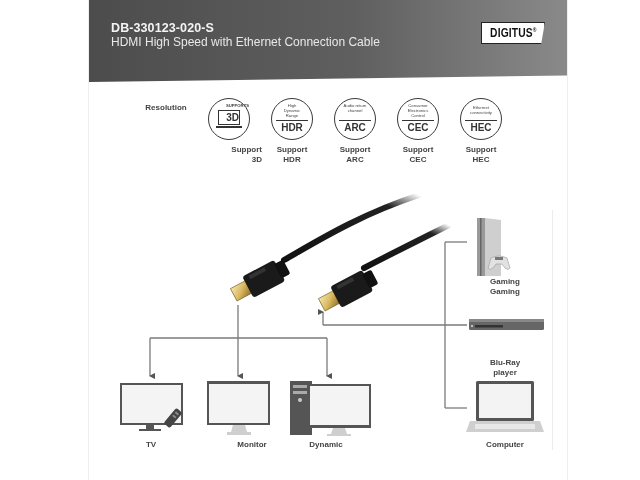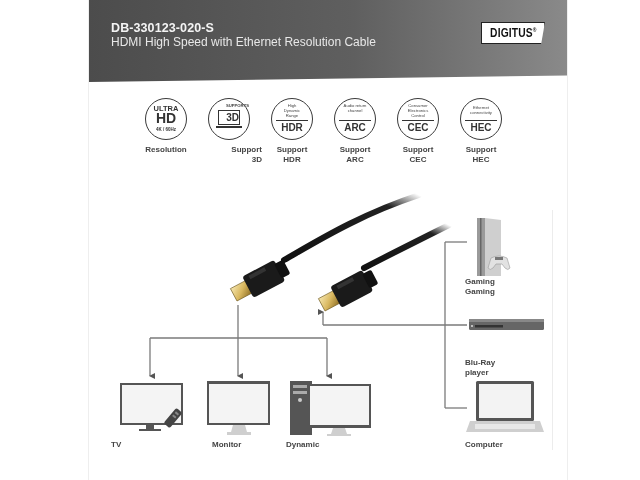--- a/index.html
+++ b/index.html
@@ -19,43 +19,38 @@
   .badge .t2 { position:absolute; left:0; right:0; top:12px; font-size:14px; font-weight:bold; line-height:14px; }
   .badge .t3 { position:absolute; left:0; right:0; top:28px; font-size:4.5px; font-weight:bold; }
   .badge .small { position:absolute; left:0; right:0; top:4px; font-size:4.2px; line-height:5px; color:#444; }
   .badge .rule { position:absolute; left:4px; right:4px; top:21px; border-top:1px solid #333; }
   .badge .big { position:absolute; left:0; right:0; top:24px; font-size:10px; font-weight:bold; line-height:10px; }
   .badge .screen { position:absolute; left:9px; top:11px; width:22px; height:15px; border:1.3px solid #333; box-sizing:border-box; font-size:10px; font-weight:bold; line-height:13px; }
   .badge .stand { position:absolute; left:7px; top:27px; width:26px; height:2px; background:#333; }
   .feature .label { margin-top:5px; font-size:8px; font-weight:bold; color:#444; line-height:10px; }
 
   .lines { position:absolute; left:0; top:0; width:480px; height:480px; }
-  .dev-label { position:absolute; font-size:8px; font-weight:bold; color:#444; line-height:10px; }
+  .dev-label { position:absolute; font-size:8px; font-weight:bold; color:#444; text-align:center; line-height:10px; }
   .side-panel { position:absolute; left:463px; top:210px; width:1px; height:240px; background:#ececec; }
 </style>
 </head>
 <body>
 
 <div class="sheet">
 
   <div class="header">
     <div class="code">DB-330123-020-S</div>
-    <div class="subtitle">HDMI High Speed with Ethernet Resolution Cable</div>
+    <div class="subtitle">HDMI High Speed with Ethernet Connection Cable</div>
   </div>
   <div class="logo">
     <span><span>DIGITUS</span><sup>®</sup></span>
   </div>
 
   <div class="features">
     <div class="feature" style="left:0px;">
-      <div class="badge">
-        <div class="t1">ULTRA</div>
-        <div class="t2">HD</div>
-        <div class="t3">4K / 60Hz</div>
-      </div>
       <div class="label">
           <div>Resolution</div>
           <div></div>
         </div>
     </div>
 
     <div class="feature" style="left:63px;text-align:right;">
       <div class="badge">
         <div class="small" style="font-weight:bold;">SUPPORTS</div>
         <div class="screen">3D</div>

